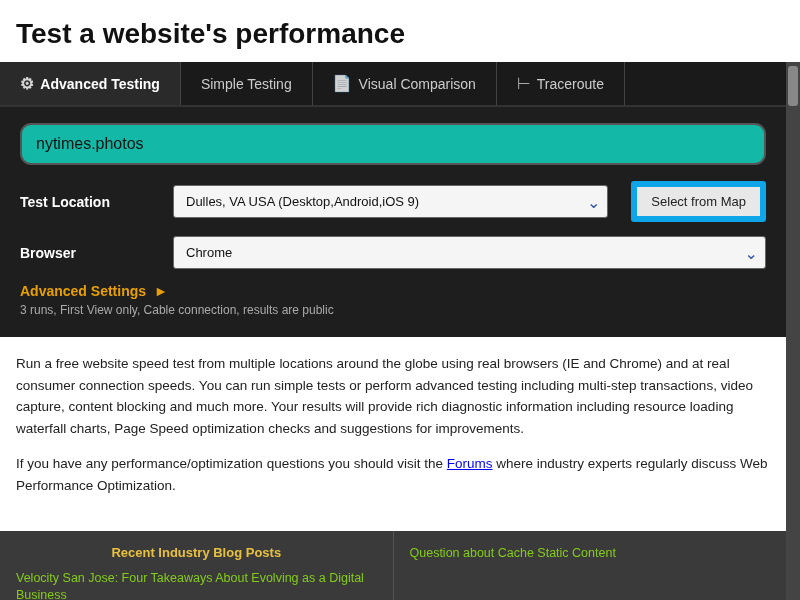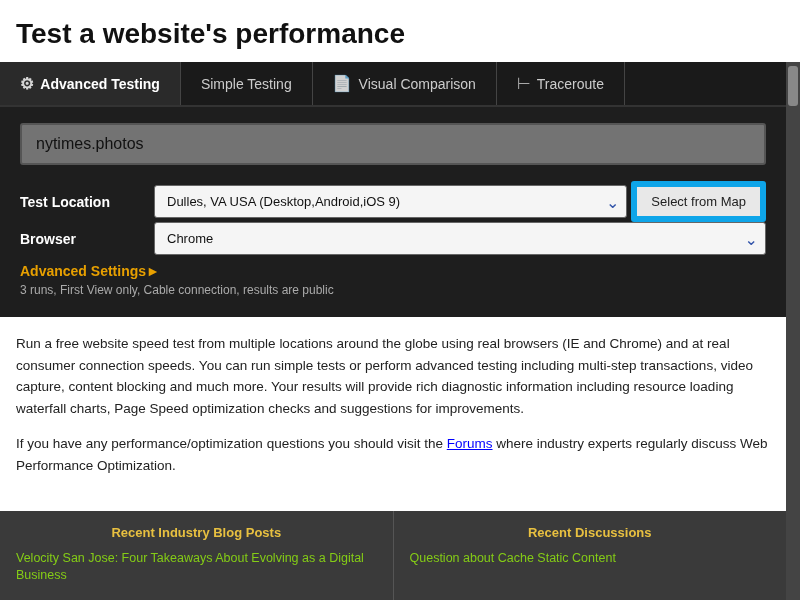--- a/index.html
+++ b/index.html
@@ -48,30 +48,31 @@
 
     .url-input-wrapper {
       margin-bottom: 16px;
     }
 
     .url-input {
       width: 100%;
       padding: 10px 14px;
       font-size: 16px;
       border: 2px solid #555;
-      background: #737373;
+      background: #14b8a6;
       color: #111;
-      border-radius: 3px;
+      border-radius: 11px;
       outline: none;
     }
 
     .field-row {
       display: flex;
       align-items: center;
-      gap: 4px;
+      margin-bottom: 14px;
+      gap: 23px;
     }
 
     .field-label {
       color: #fff;
       font-weight: bold;
       width: 130px;
       flex-shrink: 0;
       font-size: 14px;
     }
 
@@ -111,21 +112,21 @@
       border-radius: 3px;
       cursor: pointer;
       font-size: 13px;
       color: #222;
       white-space: nowrap;
       flex-shrink: 0;
     }
 
     .advanced-settings-row {
       display: flex;
-      gap: 0;
+      gap: 8px;
       margin-top: 8px;
       margin-bottom: 4px;
     }
 
     .advanced-settings-link {
       color: #e8a000;
       font-weight: bold;
       font-size: 14px;
       cursor: pointer;
       text-decoration: none;
@@ -279,21 +280,20 @@
       </p>
     </div>
 
     <div class="bottom-panels">
       <div class="bottom-col">
         <div class="bottom-col-title">Recent Industry Blog Posts</div>
         <div class="bottom-list-item">Velocity San Jose: Four Takeaways About Evolving as a Digital Business</div>
 
       </div>
       <div class="bottom-col">
-        <div class="bottom-col-title">Recent Discussions</div>
         <div class="bottom-list-item">Question about Cache Static Content</div>
 
       </div>
     </div>
 
   </div>
 
   <div class="scrollbar-indicator">
     <div class="scrollbar-thumb"></div>
   </div>

